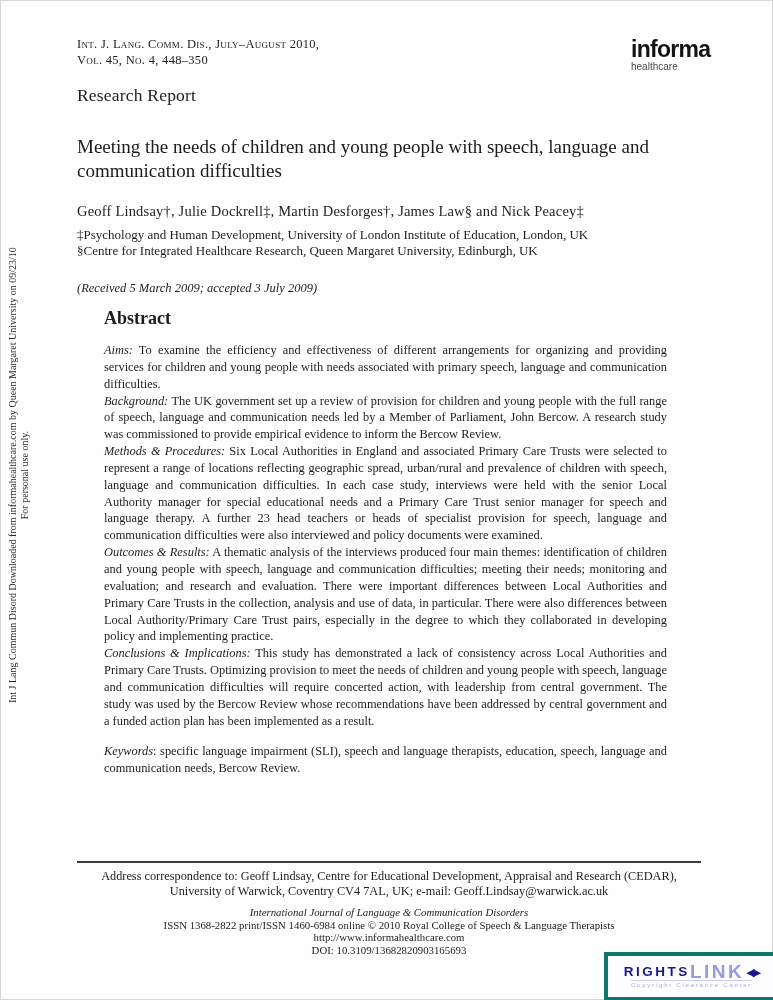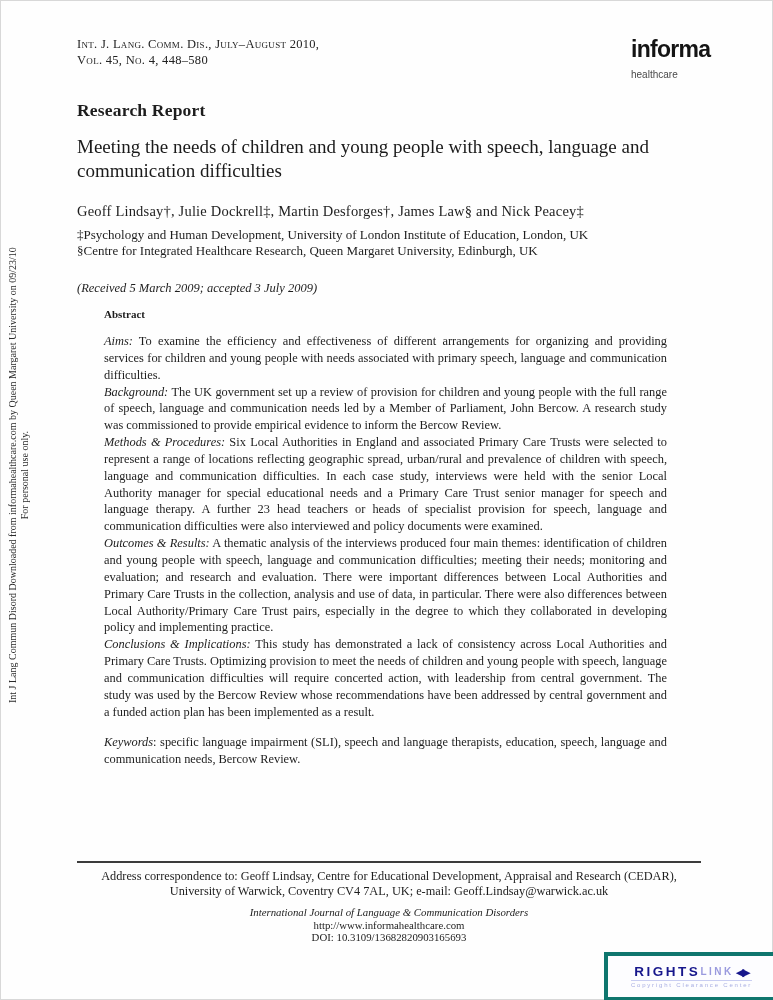--- a/index.html
+++ b/index.html
@@ -37,26 +37,26 @@
     color:#222;
   }
   .informa {
     position:absolute; left:630px; top:37px;
     font-family:"Liberation Sans", sans-serif;
   }
   .informa-name {
     font-size:23px; font-weight:bold; letter-spacing:-0.7px;
     color:#141414; line-height:23px;
   }
-  .informa-tag { font-size:10px; color:#4a4a4a; line-height:11px;margin-top:8px; }
+  .informa-tag { font-size:10px; color:#4a4a4a; line-height:11px; }
 
   
   .research-report {
-    position:absolute; left:76px; top:99px;
-    font-size:17.5px; font-weight:bold; letter-spacing:0.2px;
+    position:absolute; left:76px; top:84px;
+    font-size:17.5px; font-weight:normal; letter-spacing:0.2px;
   }
   .article-title {
     position:absolute; left:76px; top:134px; width:650px;
     font-size:19px; line-height:23.5px; color:#1a1a1a;
   }
   .authors {
     position:absolute; left:76px; top:202px;
     font-size:14.5px; letter-spacing:0.2px;
   }
   .affiliations {
@@ -66,21 +66,21 @@
   .received {
     position:absolute; left:76px; top:280px;
     font-size:12.5px; font-style:italic;
   }
 
   
   .abstract {
     position:absolute; left:103px; top:307px; width:563px;
   }
   .abstract-heading {
-    font-size:11px; font-weight:bold; margin:0 0 13px 0;
+    font-size:18px; font-weight:bold; margin:0 0 13px 0;
   }
   .abstract p {
     margin:0; font-size:12.4px; line-height:16.85px;
     text-align:justify;
   }
   .sec-label { font-style:italic; }
   .keywords-par { margin-top:14px !important; }
 
   
   .footer-rule {
@@ -102,42 +102,42 @@
   .rightslink {
     position:absolute; left:603px; top:951px; width:167px; height:41px;
     border:4px solid #0f766e;
     background:#fdfdff;
     display:flex; flex-direction:column; align-items:center; justify-content:center;
     font-family:"Liberation Sans", sans-serif;
     cursor:pointer;
   }
   .rl-top { display:flex; align-items:center; line-height:14px; }
   .rl-rights { font-weight:bold; font-size:13.5px; letter-spacing:2.5px; }
-  .rl-link   { font-weight:bold; font-size:10px; letter-spacing:2.5px; }
+  .rl-link   { font-weight:bold; font-size:19px; letter-spacing:2.5px; }
   .rl-arrow  { font-size:11px; letter-spacing:-2px; margin-left:2px; }
   .rl-tagline {
     font-size:6px; letter-spacing:1.8px;
     border-top:1px solid #c9cef2;
     margin-top:1px; padding-top:1.5px;
     white-space:nowrap;
   }
 </style>
 </head>
 <body>
 
 <div class="page-frame">
 
   <div class="sidebar-note">
     <div>Int J Lang Commun Disord Downloaded from informahealthcare.com by Queen Margaret University on 09/23/10</div>
     <div>For personal use only.</div>
   </div>
 
   <div class="journal-ref">
     <div>Int. J. Lang. Comm. Dis., July–August 2010,</div>
-    <div>Vol. 45, No. 4, 448–580</div>
+    <div>Vol. 45, No. 4, 448–350</div>
   </div>
 
   <div class="informa">
     <div class="informa-name">informa</div>
     <div class="informa-tag">healthcare</div>
   </div>
 
   <div class="research-report">Research Report</div>
   <div class="article-title">Meeting the needs of children and young people with speech, language and communication difficulties</div>
   <div class="authors">Geoff Lindsay†, Julie Dockrell‡, Martin Desforges†, James Law§ and Nick Peacey‡</div>
@@ -154,20 +154,21 @@
     <p><span class="sec-label">Methods &amp; Procedures:</span><span> Six Local Authorities in England and associated Primary Care Trusts were selected to represent a range of locations reflecting geographic spread, urban/rural and prevalence of children with speech, language and communication difficulties. In each case study, interviews were held with the senior Local Authority manager for special educational needs and a Primary Care Trust senior manager for speech and language therapy. A further 23 head teachers or heads of specialist provision for speech, language and communication difficulties were also interviewed and policy documents were examined.</span></p>
     <p><span class="sec-label">Outcomes &amp; Results:</span><span> A thematic analysis of the interviews produced four main themes: identification of children and young people with speech, language and communication difficulties; meeting their needs; monitoring and evaluation; and research and evaluation. There were important differences between Local Authorities and Primary Care Trusts in the collection, analysis and use of data, in particular. There were also differences between Local Authority/Primary Care Trust pairs, especially in the degree to which they collaborated in developing policy and implementing practice.</span></p>
     <p><span class="sec-label">Conclusions &amp; Implications:</span><span> This study has demonstrated a lack of consistency across Local Authorities and Primary Care Trusts. Optimizing provision to meet the needs of children and young people with speech, language and communication difficulties will require concerted action, with leadership from central government. The study was used by the Bercow Review whose recommendations have been addressed by central government and a funded action plan has been implemented as a result.</span></p>
     <p class="keywords-par"><span class="sec-label">Keywords</span><span>: specific language impairment (SLI), speech and language therapists, education, speech, language and communication needs, Bercow Review.</span></p>
   </div>
 
   <div class="footer-rule"></div>
   <div class="correspondence">Address correspondence to: Geoff Lindsay, Centre for Educational Development, Appraisal and Research (CEDAR), University of Warwick, Coventry CV4 7AL, UK; e-mail: Geoff.Lindsay@warwick.ac.uk</div>
   <div class="pub-info">
     <div class="journal-name">International Journal of Language &amp; Communication Disorders</div>
+    <div>ISSN 1368-2822 print/ISSN 1460-6984 online © 2010 Royal College of Speech &amp; Language Therapists</div>
     <div>http://www.informahealthcare.com</div>
     <div>DOI: 10.3109/13682820903165693</div>
   </div>
 
   <div class="rightslink">
     <div class="rl-top">
       <span class="rl-rights" style="color: rgb(23, 23, 140);">RIGHTS</span>
         <span class="rl-link" style="color: rgb(154, 154, 222);">LINK</span>
         <span class="rl-arrow" style="color: rgb(23, 23, 140);">◀▶</span>
     </div>

